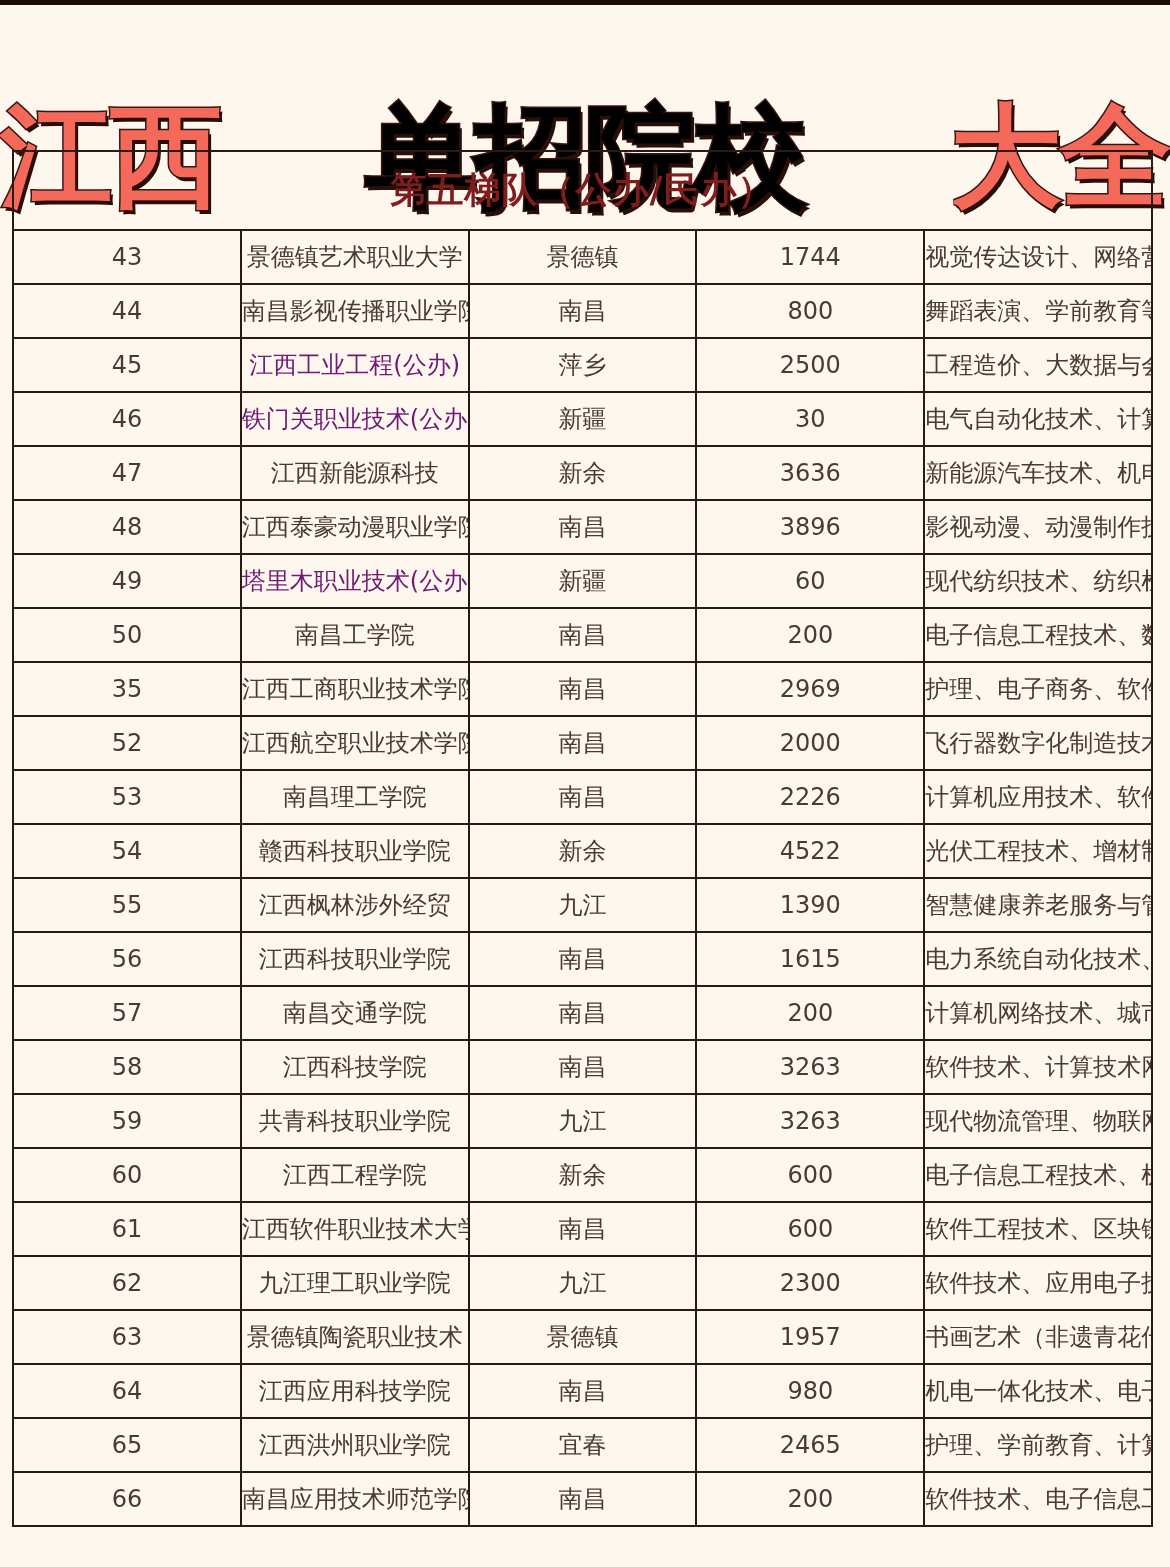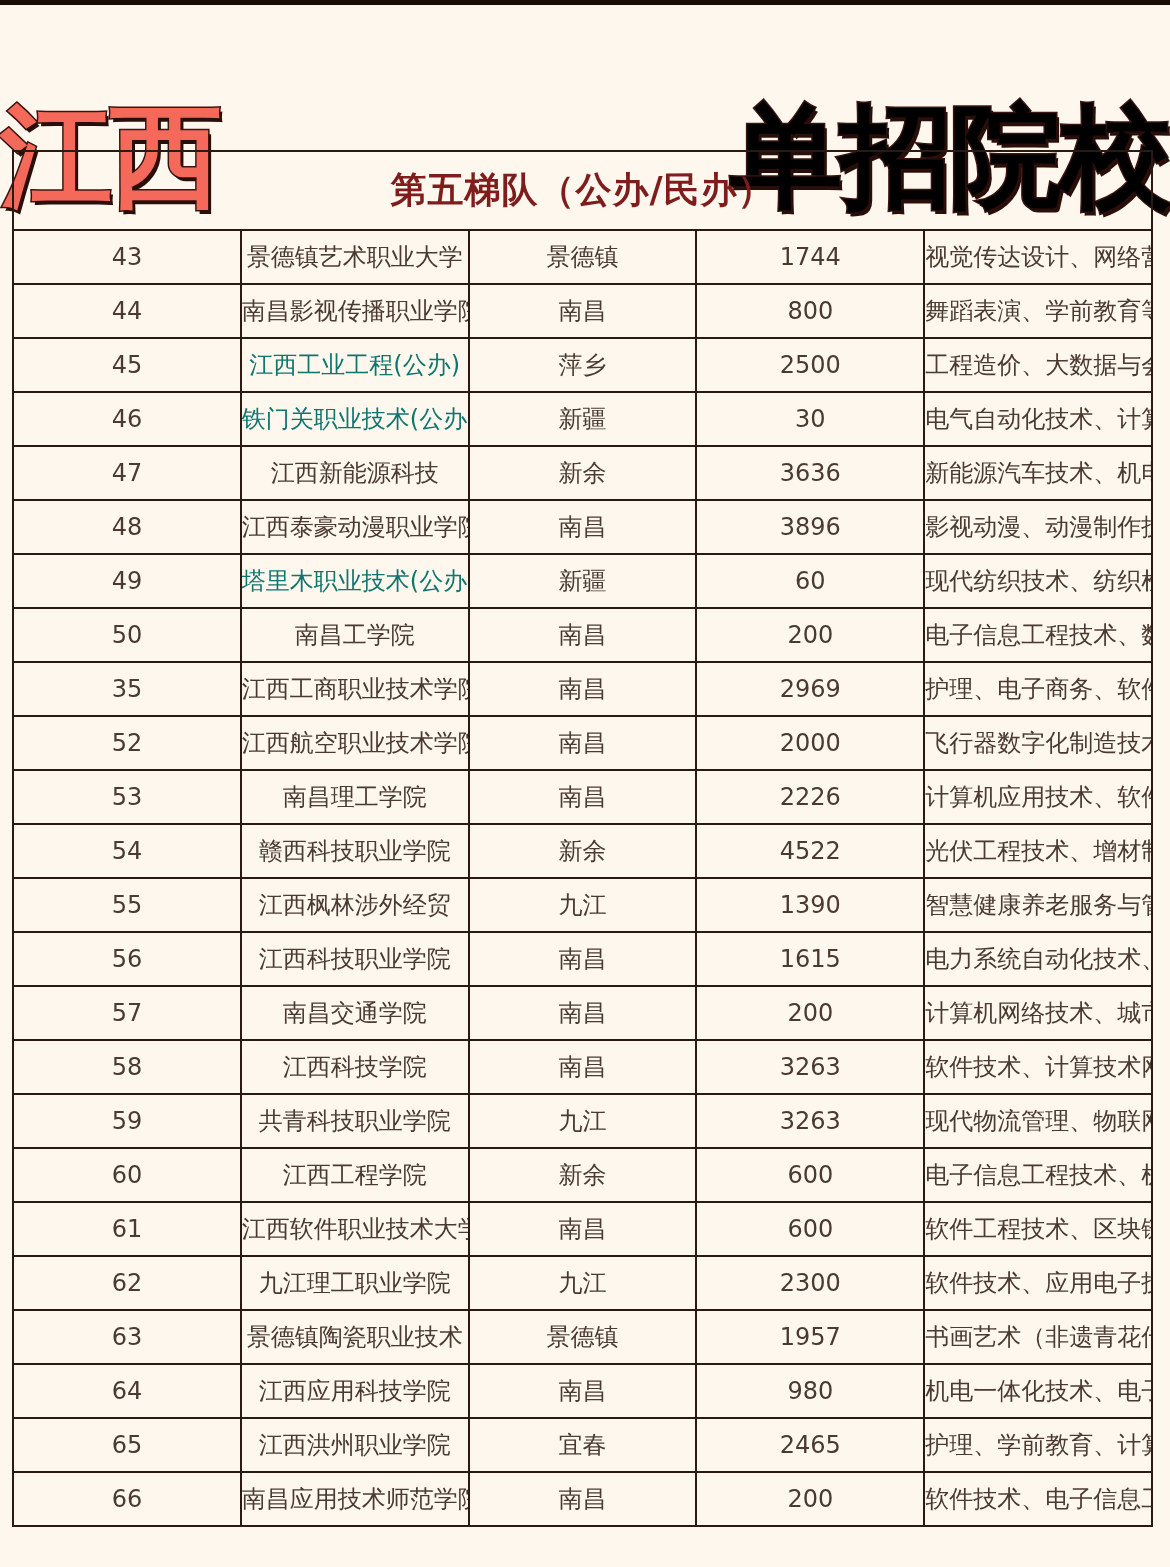--- a/index.html
+++ b/index.html
@@ -36,30 +36,31 @@
   th.section {
     height: 77px; font-size: 36px; font-weight: bold; color: #7f1d1d;
     letter-spacing: 1px;
   }
   tr.row td { height: 52px; }
   td.idx { width: 72px; }
   td.name { width: 287px; }
   td.city { width: 117px; }
   td.quota { width: 106px; }
   td.majors { }
-  td.name.public { color: #0f766e; }
+  td.name.public { color: #701a75; }
 </style>
 </head>
 <body>
 
 <div class="top-bar"></div>
 
 <h1 class="title">
   <span class="t-red">江西</span>
     <span class="t-blue">单招院校</span>
+    <span class="t-red">大全</span>
 </h1>
 
 <table>
   <thead>
     <tr>
       <th class="section" colspan="5">第五梯队（公办/民办）</th>
     </tr>
   </thead>
   <tbody id="tbody">
       <tr class="row">

